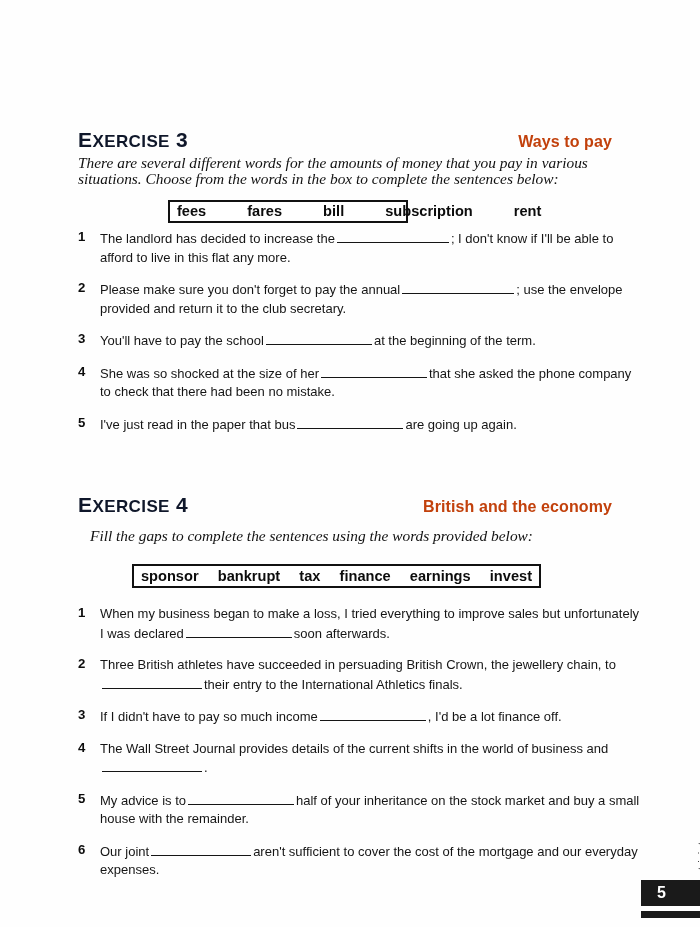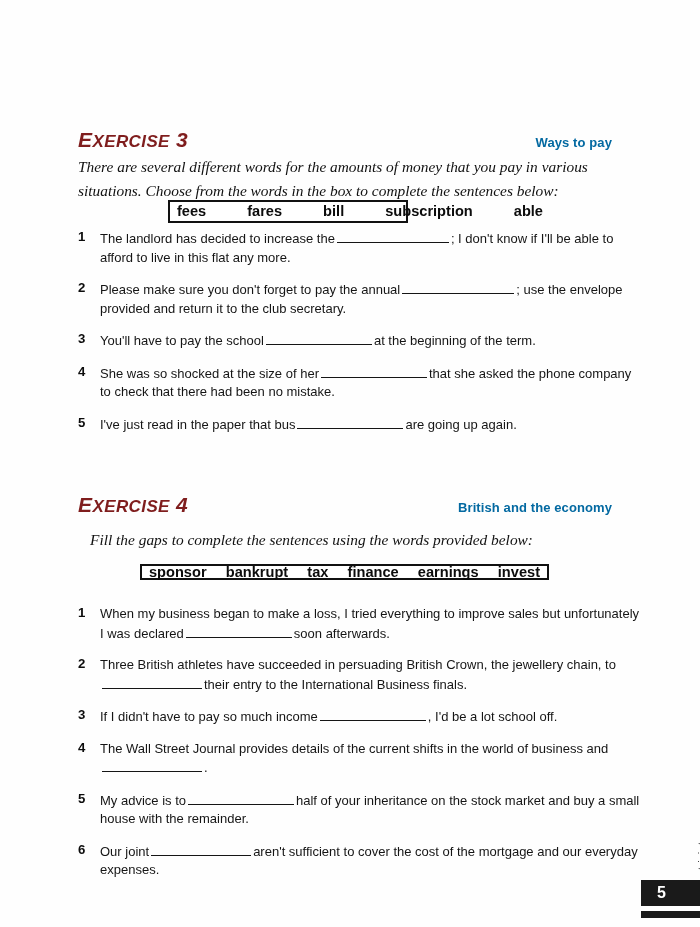--- a/index.html
+++ b/index.html
@@ -22,47 +22,46 @@
     position: absolute;
     left: 78px;
     right: 88px;
     display: flex;
     align-items: baseline;
     justify-content: space-between;
   }
   .ex-title {
     font-family: "Liberation Sans", sans-serif;
     font-weight: bold;
-    font-style: italic;
     font-size: 21px;
     letter-spacing: 0.4px;
-    color: #7f1d1d;
+    color: #0f172a;
     white-space: nowrap;
   }
   .ex-title .small {
     font-size: 17px;
   }
   .ex-topic {
     font-family: "Liberation Sans", sans-serif;
     font-weight: bold;
-    font-size: 13px;
-    color: #0369a1;
+    font-size: 16px;
+    color: #c2410c;
     white-space: nowrap;
     letter-spacing: 0.1px;
   }
 
   
   .ex-instr {
     position: absolute;
     left: 78px;
     width: 520px;
     font-family: "Liberation Serif", serif;
     font-style: italic;
     font-size: 15.4px;
-    line-height: 24px;
+    line-height: 16px;
     color: #111;
   }
 
   
   .wordbox {
     position: absolute;
     border: 2px solid #111;
     background: #fff;
     box-sizing: border-box;
     display: flex;
@@ -170,21 +169,21 @@
     <div class="ex-topic">Ways to pay</div>
   </div>
 
   <div class="ex-instr" style="top:155px;">There are several different words for the amounts of money that you pay in various situations. Choose from the words in the box to complete the sentences below:</div>
 
   <div class="wordbox" style="left:168px; top:200px; width:240px; height:23px;gap:41px;">
     <span>fees</span>
     <span>fares</span>
     <span>bill</span>
     <span>subscription</span>
-    <span>able</span>
+    <span>rent</span>
   </div>
 
   <div class="qlist" style="top:229px;">
 
     <div class="qrow" style="margin-bottom:13px;">
       <span class="qnum">1</span>
       <span class="qtext"><span>The landlord has decided to increase the</span><span class="blank b-long"></span><span>; I don't know if I'll be able to afford to live in this flat any more.</span></span>
     </div>
 
     <div class="qrow" style="margin-bottom:13px;">
@@ -209,44 +208,44 @@
 
   </div>
 
   <div class="ex-head" style="top:493px;">
     <div class="ex-title"><span>E</span><span class="small">XERCISE</span>&nbsp;<span>4</span></div>
     <div class="ex-topic">British and the economy</div>
   </div>
 
   <div class="ex-instr" style="top:528px;margin-left:12px;">Fill the gaps to complete the sentences using the words provided below:</div>
 
-  <div class="wordbox" style="left:140px; top:564px; width:409px; height:16px;">
+  <div class="wordbox" style="left:132px; top:564px; width:409px; height:24px;">
     <span>sponsor</span>
     <span>bankrupt</span>
     <span>tax</span>
     <span>finance</span>
     <span>earnings</span>
     <span>invest</span>
   </div>
 
   <div class="qlist" style="top:605px; width:565px;">
 
     <div class="qrow" style="margin-bottom:13px;">
       <span class="qnum">1</span>
       <span class="qtext"><span>When my business began to make a loss, I tried everything to improve sales but unfortunately I was declared</span><span class="blank b-mid"></span><span>soon afterwards.</span></span>
     </div>
 
     <div class="qrow" style="margin-bottom:13px;">
       <span class="qnum">2</span>
-      <span class="qtext"><span>Three British athletes have succeeded in persuading British Crown, the jewellery chain, to</span><span class="blank b-short"></span><span>their entry to the International Business finals.</span></span>
+      <span class="qtext"><span>Three British athletes have succeeded in persuading British Crown, the jewellery chain, to</span><span class="blank b-short"></span><span>their entry to the International Athletics finals.</span></span>
     </div>
 
     <div class="qrow" style="margin-bottom:13px;">
       <span class="qnum">3</span>
-      <span class="qtext"><span>If I didn't have to pay so much income</span><span class="blank b-mid"></span><span>, I'd be a lot school off.</span></span>
+      <span class="qtext"><span>If I didn't have to pay so much income</span><span class="blank b-mid"></span><span>, I'd be a lot finance off.</span></span>
     </div>
 
     <div class="qrow" style="margin-bottom:13px;">
       <span class="qnum">4</span>
       <span class="qtext"><span>The Wall Street Journal provides details of the current shifts in the world of business and</span><span class="blank b-short"></span><span>.</span></span>
     </div>
 
     <div class="qrow" style="margin-bottom:13px;">
       <span class="qnum">5</span>
       <span class="qtext"><span>My advice is to</span><span class="blank b-mid"></span><span>half of your inheritance on the stock market and buy a small house with the remainder.</span></span>

